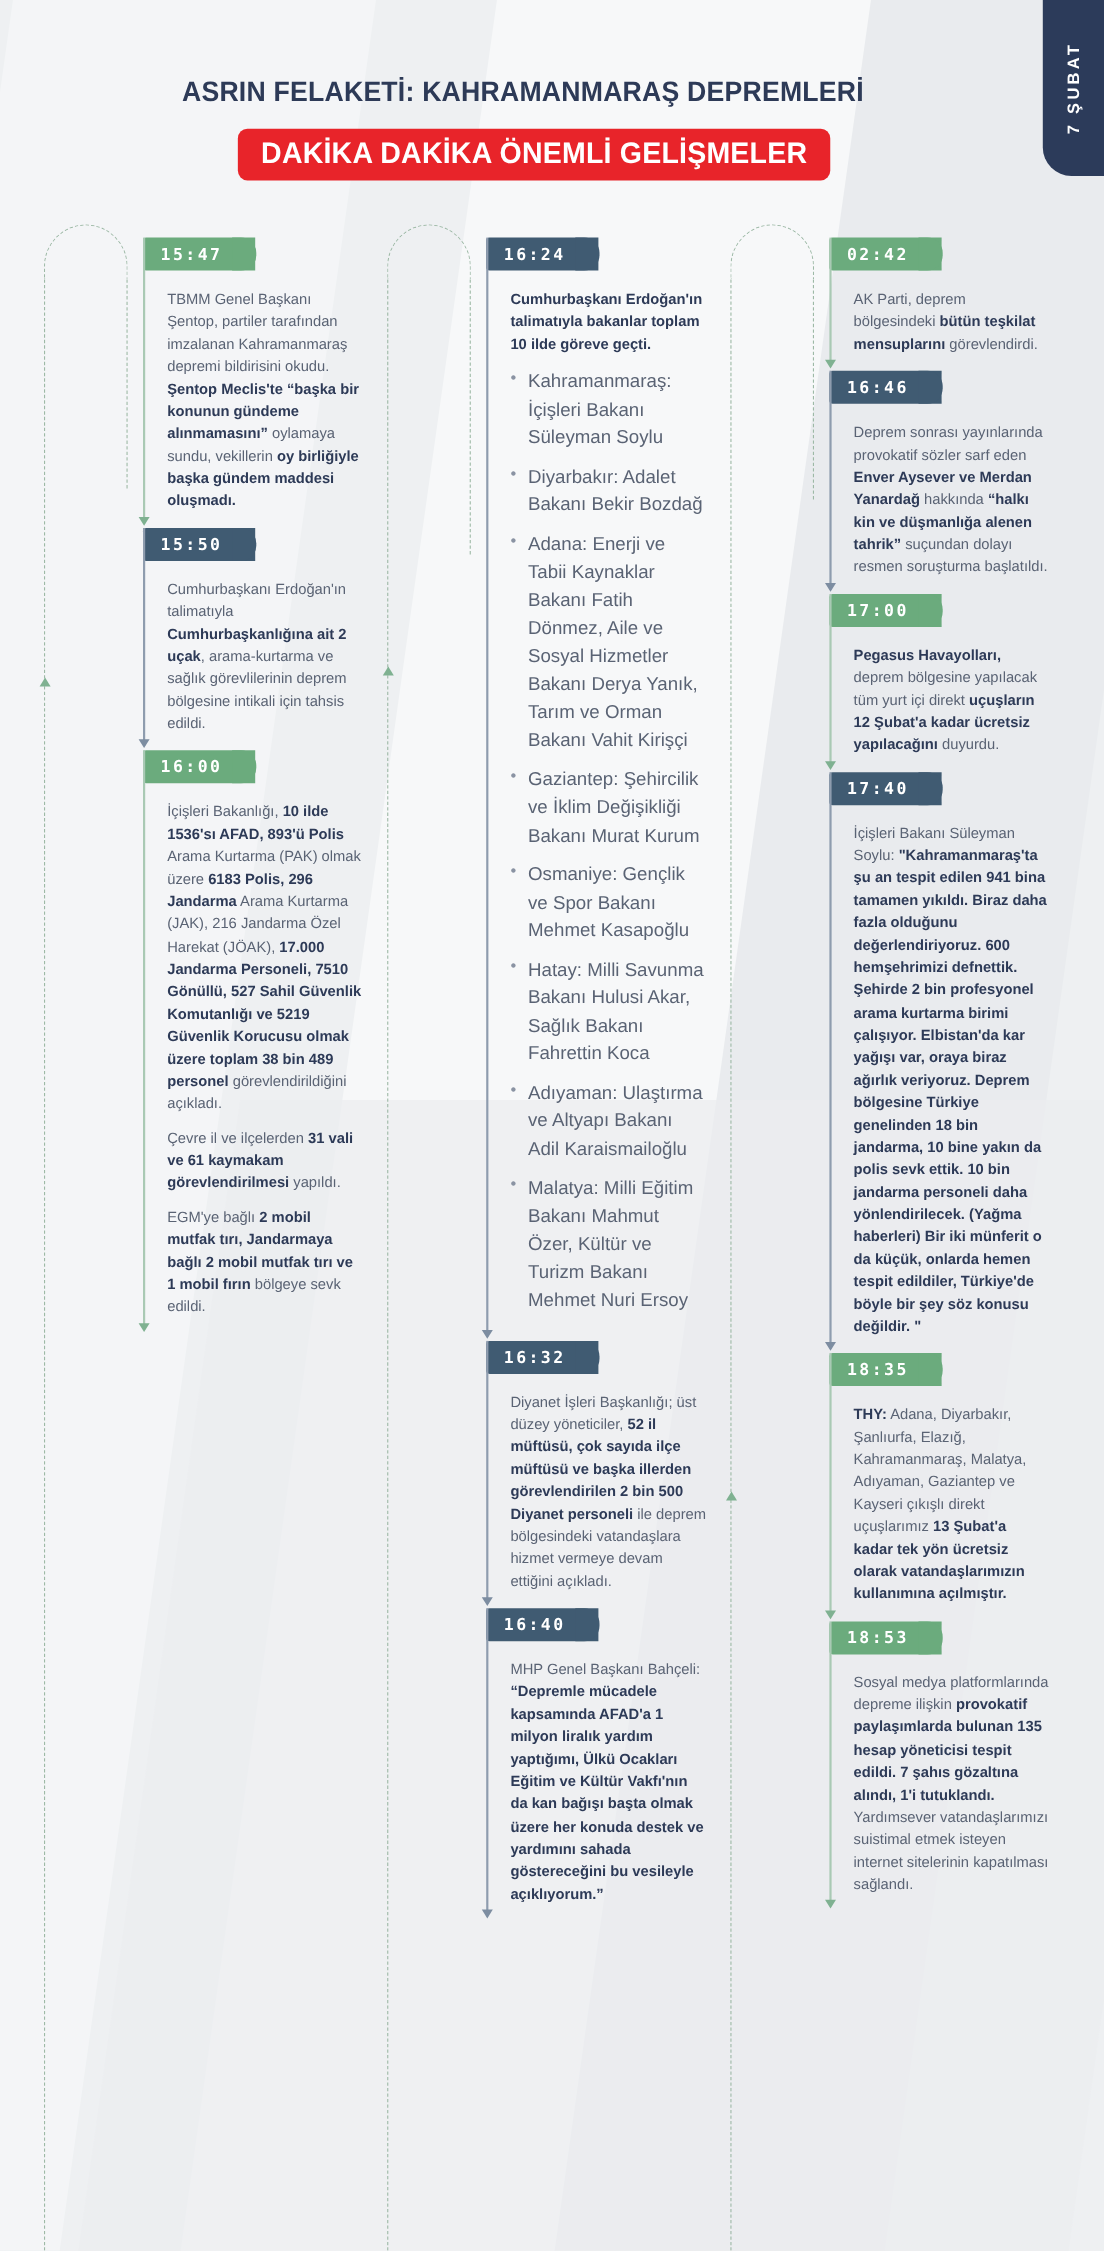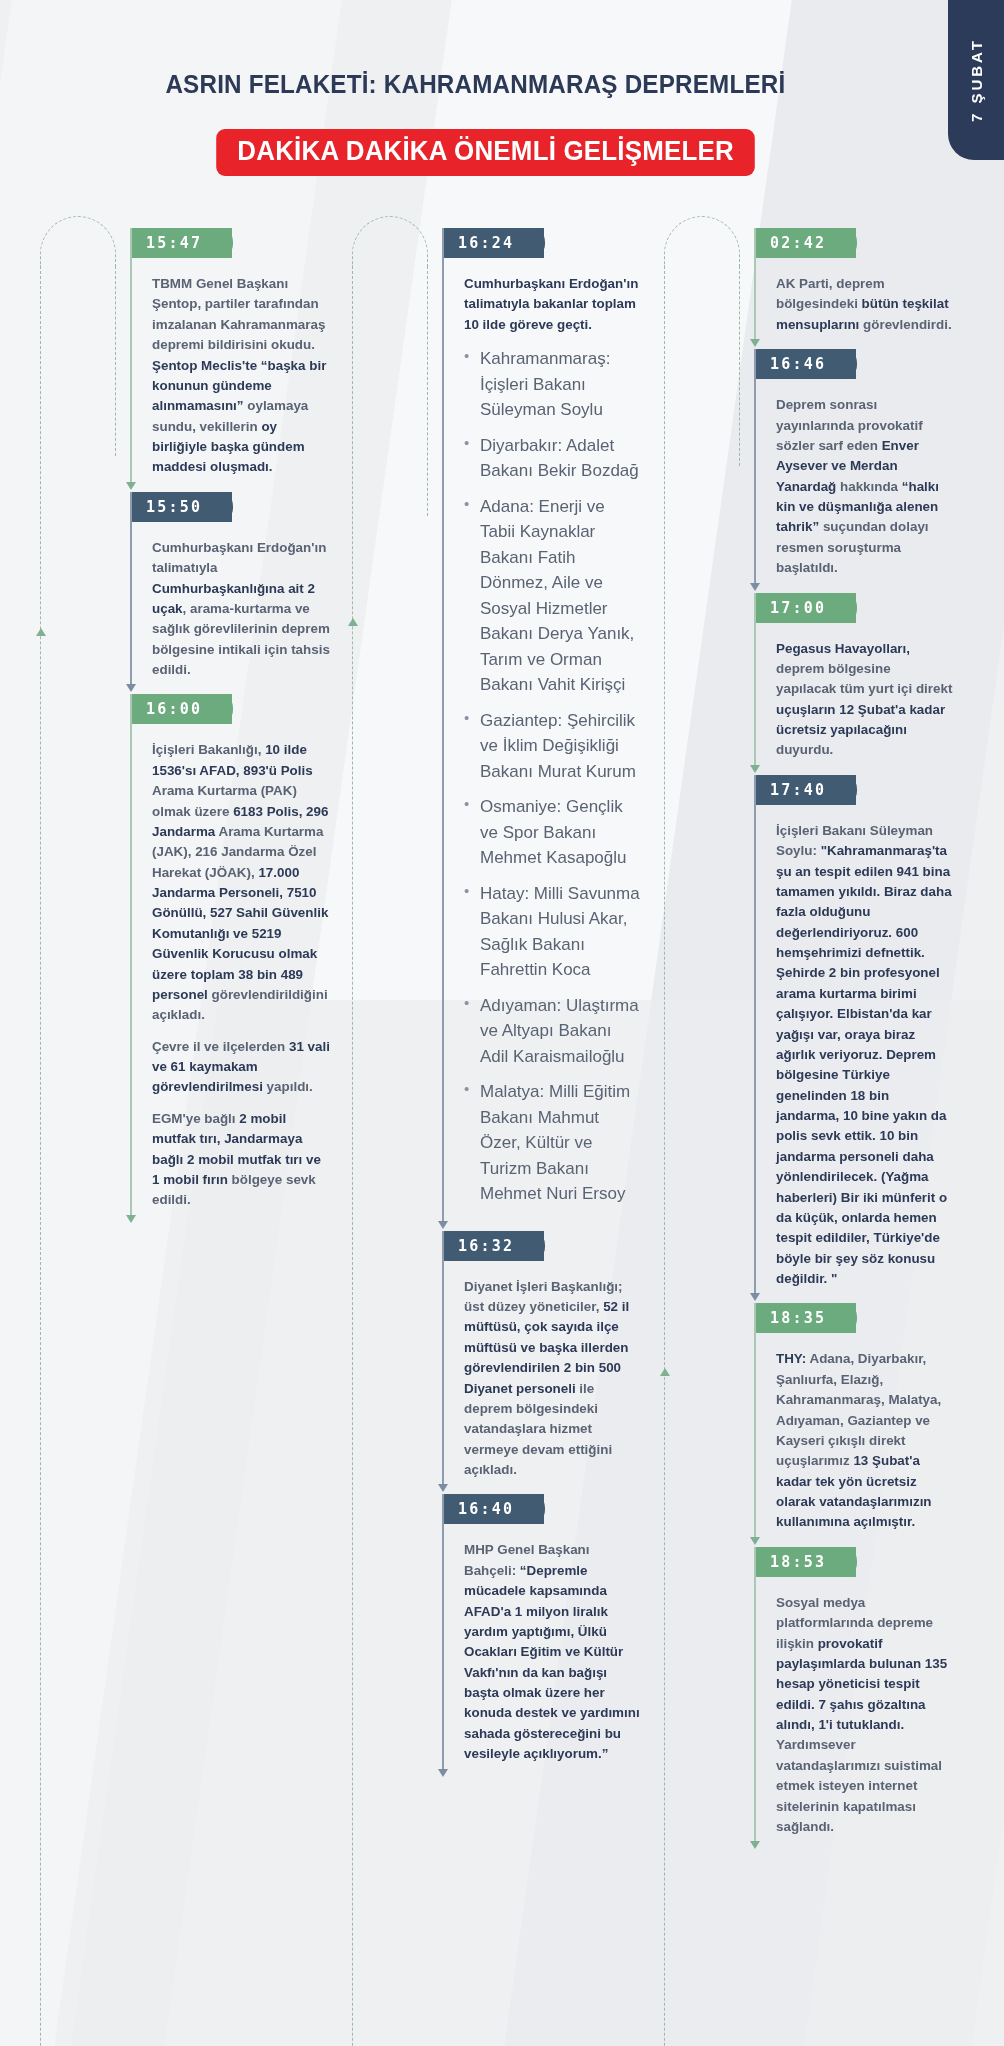--- a/index.html
+++ b/index.html
@@ -60,21 +60,21 @@
     color: #2d3a57;
     font-size: 25.5px;
     font-weight: 700;
     letter-spacing: .2px;
     font-stretch: condensed;
     transform: scaleX(.95);
     padding-right: 56px;
   }
   .title-banner-row {
     display: flex; justify-content: center;
-    margin-top: 30px;
+    margin-top: 18px;
     padding-right: 32px;
     text-align: right;
   }
   .title-banner {
     background: #e8242a;
     color: #fff;
     font-size: 27px;
     font-weight: 700;
     padding: 7px 22px 9px;
     border-radius: 9px;
@@ -136,21 +136,21 @@
 
   .body {
     padding: 16px 10px 10px 22px;
     color: #50596b;
     font-size: 13.4px;
     line-height: 1.52;
   }
   .body p { margin-bottom: 11px; }
   .body p:last-child { margin-bottom: 0; }
   .body b, .body strong { color: #2d3a57; font-weight: 700; }
-  .body .plain { color: #5a6374; font-weight: 700; }
+  .body .plain { color: #5a6374; font-weight: 400; }
 
   ul.bullets { list-style: none; margin: 8px 0 0 0; }
   ul.bullets li {
     position: relative;
     padding-left: 16px;
     margin-bottom: 10px;
     color: #5a6374;
     font-size: 17px;
     line-height: 1.5;
   }

